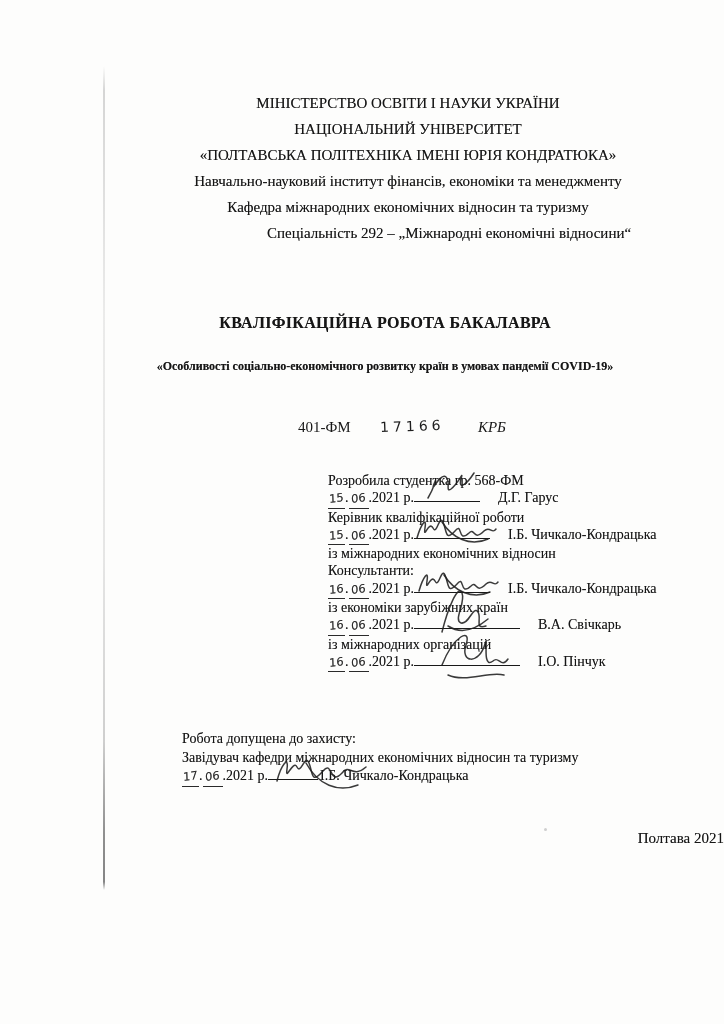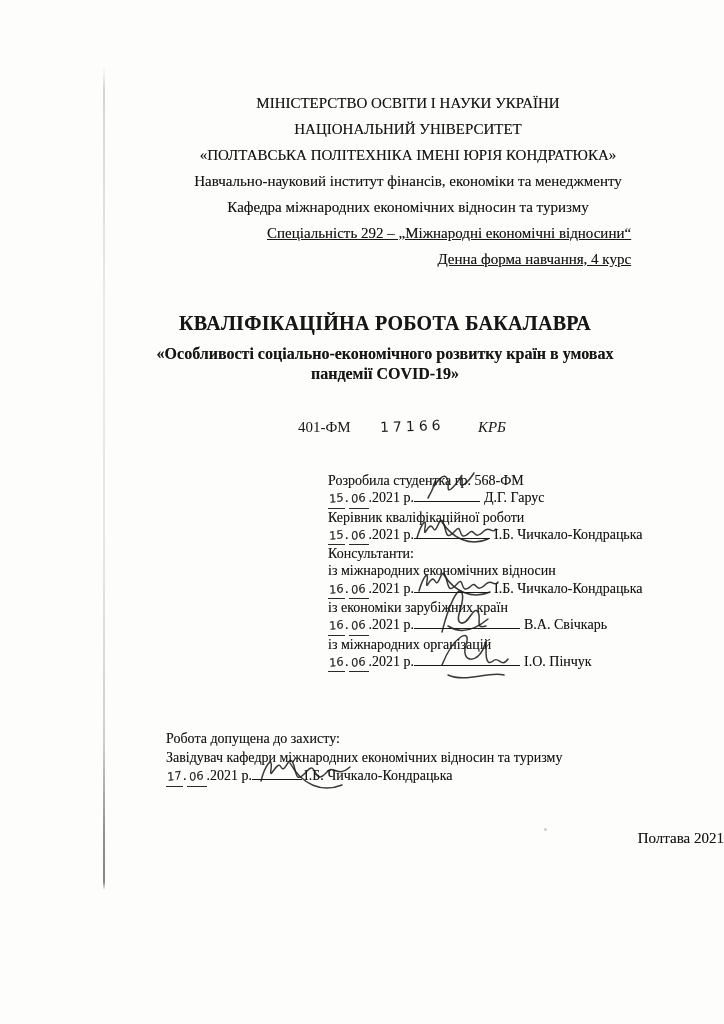--- a/index.html
+++ b/index.html
@@ -26,49 +26,48 @@
   }
   .speck{position:absolute;left:544px;top:828px;width:3px;height:3px;background:#cfcfcf;border-radius:50%;}
 
   .header-center{
     position:absolute;left:84px;top:90px;width:648px;
     text-align:center;font-size:15px;line-height:26px;
     text-shadow:0 0 .4px rgba(0,0,0,.45);
   }
   .header-left{
     position:absolute;left:267px;top:220px;
-    font-size:15px;line-height:26px;text-align:right;
+    font-size:15px;line-height:26px;text-align:center;
     text-shadow:0 0 .4px rgba(0,0,0,.45);
-    text-decoration:underline;
   }
   .title-block{
     position:absolute;left:46px;top:312px;width:678px;
     text-align:center;font-weight:bold;
     text-shadow:0 0 .5px rgba(0,0,0,.5);
   }
-  .work-type{font-size:20px;line-height:22px;letter-spacing:.3px;}
-  .topic{font-size:16px;line-height:20px;width:520px;margin:10px auto 0 auto;}
+  .work-type{font-size:16px;line-height:22px;letter-spacing:.3px;}
+  .topic{font-size:12px;line-height:33px;width:520px;margin:16px auto 0 auto;}
 
   .code-row{position:absolute;top:419px;left:0;width:724px;height:26px;font-size:15px;}
   .code-group{position:absolute;left:298px;}
   .code-hw{
     position:absolute;left:380px;top:-1px;
     font-family:"DejaVu Sans",sans-serif;font-size:14px;
     letter-spacing:4px;color:#1e1e1e;
     transform:rotate(-2deg);display:inline-block;
   }
   .code-krb{position:absolute;left:478px;font-style:italic;}
 
   .signing{
     position:absolute;left:328px;top:472px;width:380px;
     font-size:14px;line-height:17.3px;
     text-shadow:0 0 .35px rgba(0,0,0,.4);
   }
   .admission{
-    position:absolute;left:166px;top:730px;width:520px;
+    position:absolute;left:182px;top:730px;width:520px;
     font-size:14px;line-height:18.6px;
     text-shadow:0 0 .35px rgba(0,0,0,.4);
   }
   .footer{
     position:absolute;left:88px;top:830px;width:636px;
     text-align:right;font-size:15px;
     text-shadow:0 0 .4px rgba(0,0,0,.45);
   }
 
   .s-row{position:relative;white-space:nowrap;}
@@ -82,41 +81,40 @@
     display:inline-block;transform:rotate(-7deg) skewX(-5deg);
   }
   .sigline{
     display:inline-block;position:relative;
     border-bottom:1.3px solid #191919;height:12px;
     vertical-align:baseline;
   }
   .w50{width:50px;} .w66{width:66px;} .w76{width:76px;} .w106{width:106px;}
   .scr{position:absolute;overflow:visible;}
   .scr path{fill:none;stroke:#1f1f1f;stroke-width:1.5;stroke-linecap:round;opacity:.88;}
-  .nm{margin-left:4px;}
+  .nm{margin-left:18px;}
 </style>
 </head>
 <body>
 
 <div class="page">
 
   <div class="scan-line"></div>
   <div class="speck"></div>
 
   <div class="header-center">
     <div>МІНІСТЕРСТВО ОСВІТИ І НАУКИ УКРАЇНИ</div>
     <div>НАЦІОНАЛЬНИЙ УНІВЕРСИТЕТ</div>
     <div>«ПОЛТАВСЬКА ПОЛІТЕХНІКА ІМЕНІ ЮРІЯ КОНДРАТЮКА»</div>
     <div>Навчально-науковий інститут фінансів, економіки та менеджменту</div>
     <div>Кафедра міжнародних економічних відносин та туризму</div>
   </div>
 
   <div class="header-left">
     <div>Спеціальність 292 – „Міжнародні економічні відносини“</div>
-    <div>Денна форма навчання, 4 курс</div>
   </div>
 
   <div class="title-block">
     <div class="work-type">КВАЛІФІКАЦІЙНА РОБОТА БАКАЛАВРА</div>
     <div class="topic">«Особливості соціально-економічного розвитку країн в умовах пандемії COVID-19»</div>
   </div>
 
   <div class="code-row">
     <span class="code-group">401-ФМ</span>
     <span class="code-hw">17166</span>
@@ -131,23 +129,23 @@
             <path d="M8 34 C14 24 18 10 14 20 C10 32 20 8 26 13 C31 17 25 29 31 25 C39 19 44 5 41 15 C38 27 47 20 54 9"></path>
           </svg></span><span class="nm">Д.Г. Гарус</span></div>
 
     <div class="s-row">Керівник кваліфікаційної роботи</div>
 
     <div class="s-row"><span class="slot"><span class="hw">15</span></span><span class="sep">.</span><span class="slot m"><span class="hw">06</span></span><span class="suffix">.2021 р.</span><span class="sigline w76"><svg class="scr" width="84" height="44" style="left:0;bottom:-12px;" viewBox="0 0 84 44">
             <path d="M3 32 C7 18 13 10 11 22 C9 35 15 14 19 22 C23 30 25 8 29 16 C33 25 31 36 41 25 C49 15 43 38 55 27 C61 21 59 36 70 25 C76 19 78 29 82 23"></path>
             <path d="M28 16 C38 32 56 41 74 33"></path>
           </svg></span><span class="nm">І.Б. Чичкало-Кондрацька</span></div>
 
+    <div class="s-row">із міжнародних економічних відносин</div>
+
     <div class="s-row">Консультанти:</div>
-
-    <div class="s-row">із міжнародних економічних відносин</div>
 
     <div class="s-row"><span class="slot"><span class="hw">16</span></span><span class="sep">.</span><span class="slot m"><span class="hw">06</span></span><span class="suffix">.2021 р.</span><span class="sigline w76"><svg class="scr" width="84" height="44" style="left:2px;bottom:-11px;" viewBox="0 0 84 44">
             <path d="M3 32 C7 18 13 10 11 22 C9 35 15 14 19 22 C23 30 25 8 29 16 C33 25 31 36 41 25 C49 15 43 38 55 27 C61 21 59 36 70 25 C76 19 78 29 82 23"></path>
             <path d="M28 16 C38 32 56 41 74 33"></path>
           </svg></span><span class="nm">І.Б. Чичкало-Кондрацька</span></div>
 
     <div class="s-row">із економіки зарубіжних країн</div>
 
     <div class="s-row"><span class="slot"><span class="hw">16</span></span><span class="sep">.</span><span class="slot m"><span class="hw">06</span></span><span class="suffix">.2021 р.</span><span class="sigline w106"><svg class="scr" width="62" height="58" style="left:14px;bottom:-8px;" viewBox="0 0 62 58">
             <path d="M14 54 C20 30 30 6 34 15 C38 25 25 42 33 45 C41 47 45 27 50 34 C54 40 46 52 58 48"></path>

